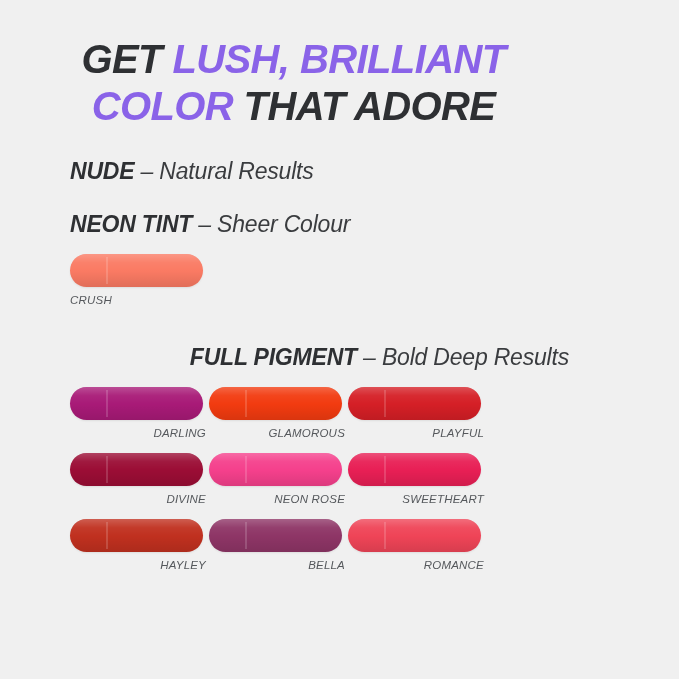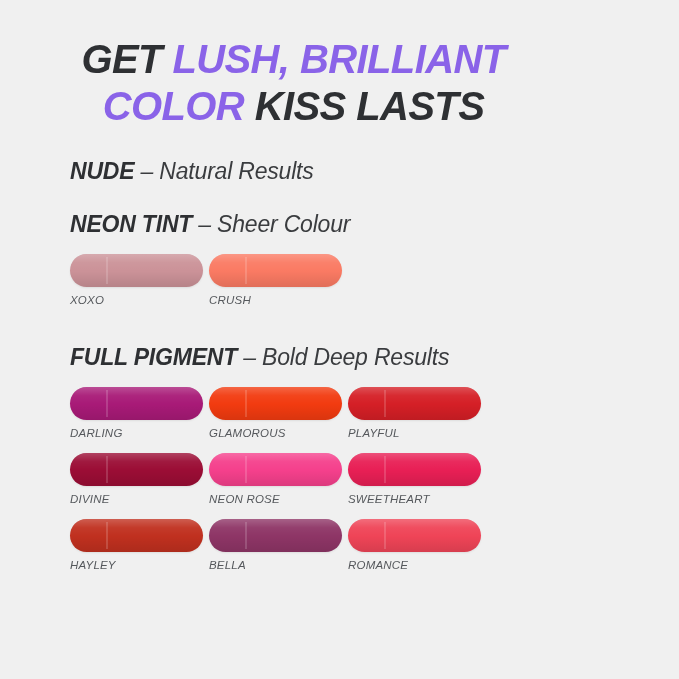--- a/index.html
+++ b/index.html
@@ -46,21 +46,21 @@
   
   .sections {
     padding: 22px 0 0 0;
   }
   .section {
     padding-left: 70px;
     padding-right: 18px;
   }
   .section--nude   { margin-top: 6px; }
   .section--fresh  { margin-top: 26px; }
-  .section--full   { margin-top: 24px; }
+  .section--full   { margin-top: 24px; text-align: right; }
 
   .section-title {
     margin: 0 0 16px 0;
     font-size: 23px;
     line-height: 27px;
     font-style: italic;
     color: #2e3033;
     letter-spacing: -0.2px;
     white-space: nowrap;
   }
@@ -128,38 +128,34 @@
     white-space: nowrap;
   }
 </style>
 </head>
 <body style="background: rgb(240, 240, 240);">
 
 <div id="page" style="background: rgb(240, 240, 240);">
 
   <h1 class="headline" style="color: rgb(46, 48, 51);">
     <span class="ln"><span>GET </span><span class="accent" style="color: rgb(138, 99, 232);">LUSH, BRILLIANT</span></span>
-    <span class="ln"><span class="accent" style="color: rgb(138, 99, 232);">COLOR</span><span> KISS LASTS</span></span>
+    <span class="ln"><span class="accent" style="color: rgb(138, 99, 232);">COLOR</span><span> THAT ADORE</span></span>
   </h1>
 
   <div class="sections">
 
     <section class="section section--nude">
       <h2 class="section-title"><span class="st-strong">NUDE</span><span class="st-light"> – Natural Results</span></h2>
     </section>
 
     <section class="section section--fresh">
       <h2 class="section-title"><span class="st-strong">NEON TINT</span><span class="st-light"> – Sheer Colour</span></h2>
       <div class="swatch-row">
 
 
-        <div class="swatch-cell">
-          <div class="swatch-pill" style="background-color: rgb(203, 146, 152);"></div>
-          <div class="swatch-label">XOXO</div>
-        </div>
 
         <div class="swatch-cell">
           <div class="swatch-pill" style="background-color: rgb(250, 122, 99);"></div>
           <div class="swatch-label">CRUSH</div>
         </div>
 
       </div>
     </section>
 
     <section class="section section--full">

